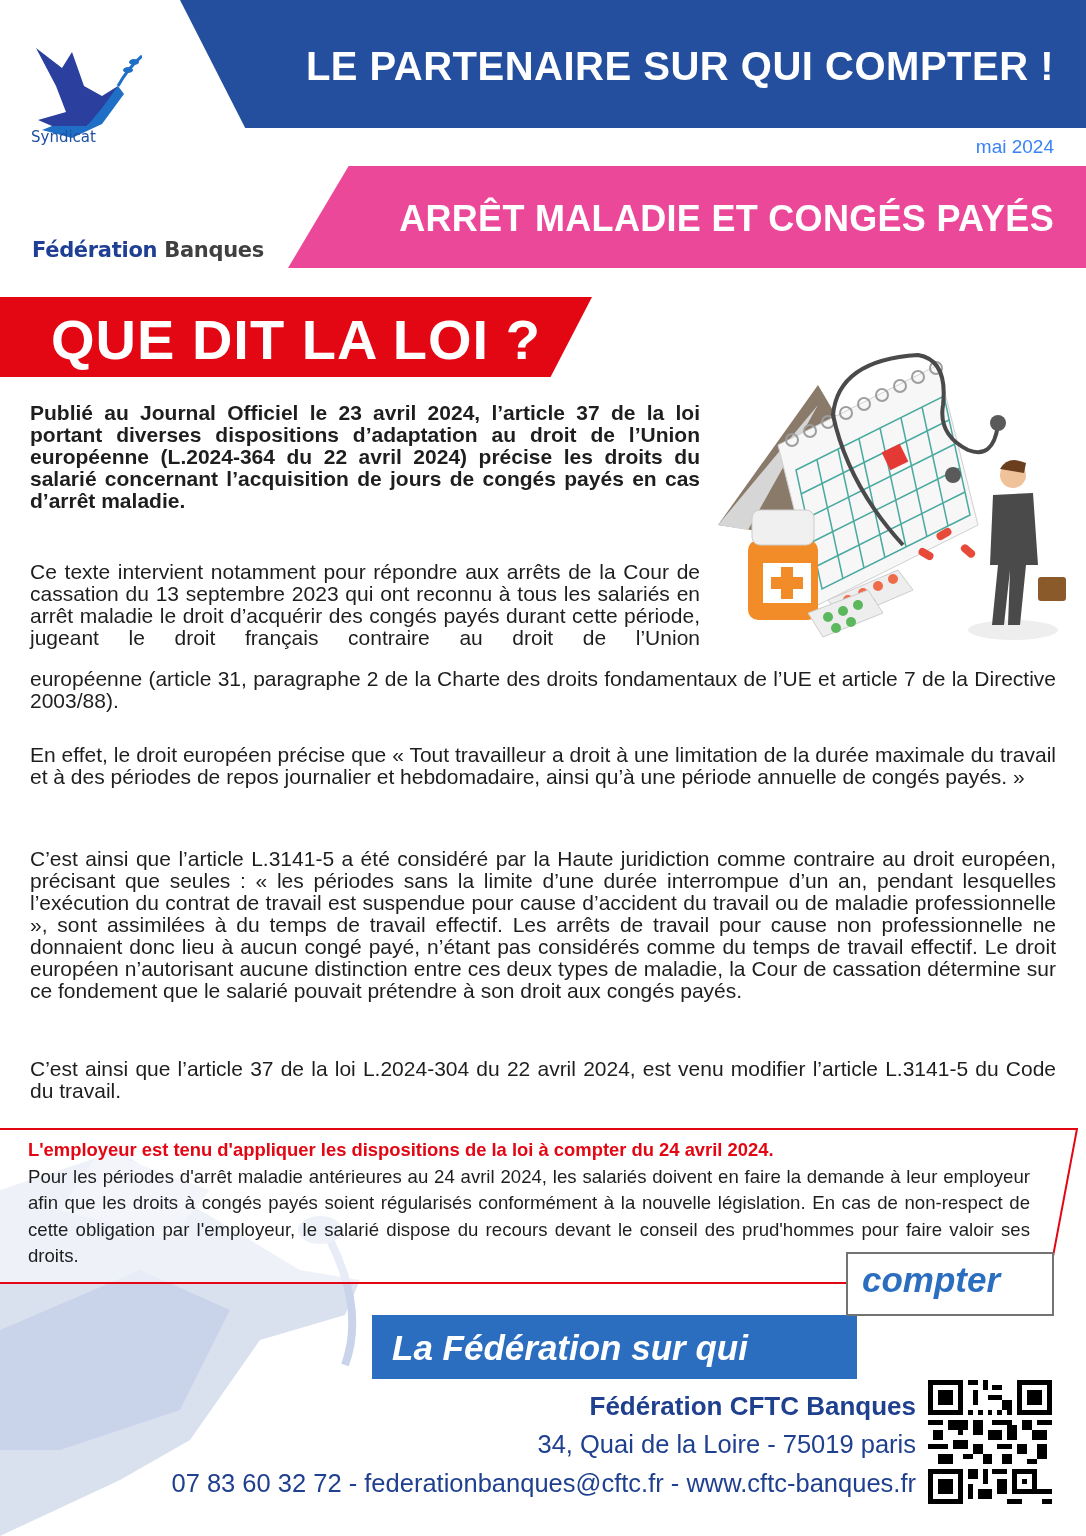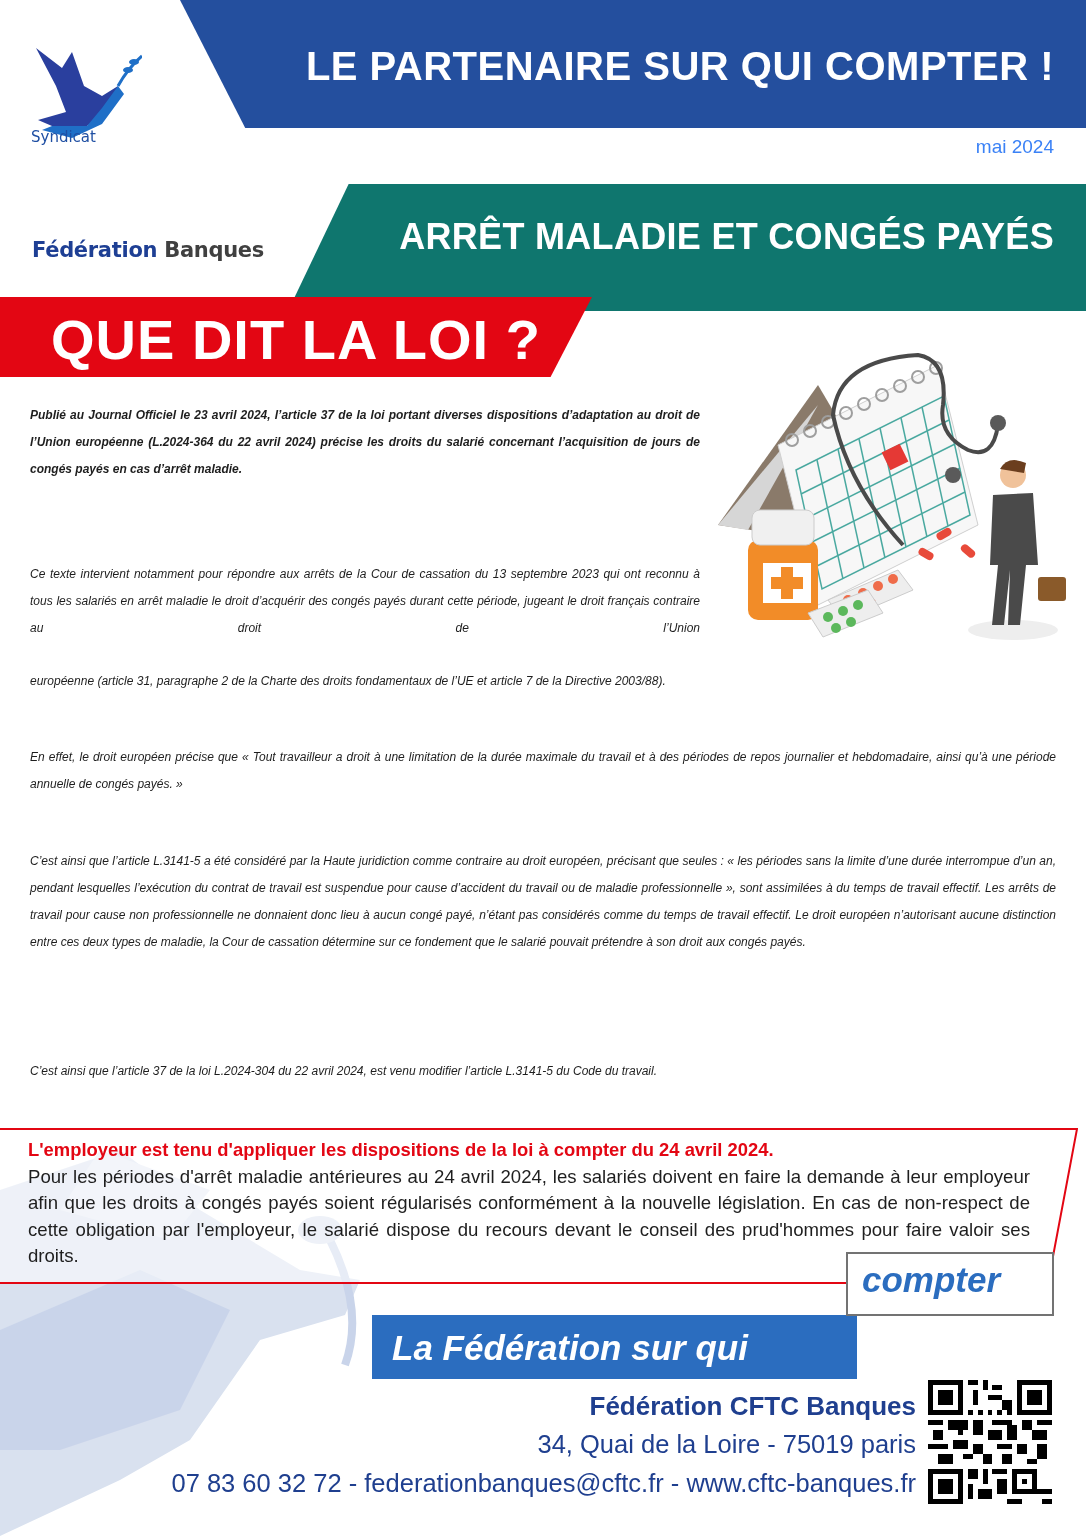--- a/index.html
+++ b/index.html
@@ -18,34 +18,34 @@
   .logo .fed .banq { color: #404040; margin-top: 36px; }
 
   
   .banner-top { position: absolute; left: 180px; top: 0; width: 906px; height: 128px; background: #244f9e;
                 clip-path: polygon(0 0, 100% 0, 100% 100%, 7.2% 100%); z-index: 1; }
   .banner-top-text { position: absolute; right: 32px; top: 44px; font-size: 40px; font-weight: bold; color: #ffffff; letter-spacing: 0.5px; white-space: nowrap; }
 
   .date { position: absolute; right: 32px; top: 136px; font-size: 19px; color: #3b82f6; z-index: 2; }
 
   
-  .banner-teal { position: absolute; left: 288px; top: 166px; width: 798px; height: 127px; background: #0f766e;
-                 clip-path: polygon(7.6% 0, 100% 0, 100% 100%, 0 100%); z-index: 1; margin-top: 18px; }
+  .banner-teal { position: absolute; left: 288px; top: 166px; width: 798px; height: 102px; background: #ec4899;
+                 clip-path: polygon(7.6% 0, 100% 0, 100% 100%, 0 100%); z-index: 1; }
   .banner-teal-text { position: absolute; right: 32px; top: 32px; font-size: 36px; font-weight: bold; color: #ffffff; white-space: nowrap; letter-spacing: 0.3px; }
 
   
   .section-red { position: absolute; left: 0; top: 297px; width: 592px; height: 80px; background: #e30613;
                  clip-path: polygon(0 0, 100% 0, 93% 100%, 0 100%); z-index: 1; }
   .section-red-text { position: absolute; left: 30px; top: 10px; font-size: 56px; font-weight: bold; color: #ffffff; white-space: nowrap; letter-spacing: 1px; margin-left: 21px; }
 
   
   .illustration { position: absolute; left: 708px; top: 345px; width: 370px; height: 300px; z-index: 1; }
 
   
-  .para { position: absolute; z-index: 2; font-size: 12px; line-height: 27px; text-align: justify; color: #1e1e1e; font-style: italic; }
+  .para { position: absolute; z-index: 2; font-size: 21px; line-height: 22px; text-align: justify; color: #1e1e1e; }
   .para.bold { font-weight: bold; }
   .p1 { left: 30px; top: 402px; width: 670px; }
   .p2a { left: 30px; top: 561px; width: 670px; text-align-last: justify; }
   .p2b { left: 30px; top: 668px; width: 1026px; }
   .p3 { left: 30px; top: 744px; width: 1026px; }
   .p4 { left: 30px; top: 848px; width: 1026px; }
   .p5 { left: 30px; top: 1058px; width: 1026px; }
 
   
   .notice { position: absolute; left: 0; top: 1128px; width: 1078px; height: 157px; z-index: 1; }

